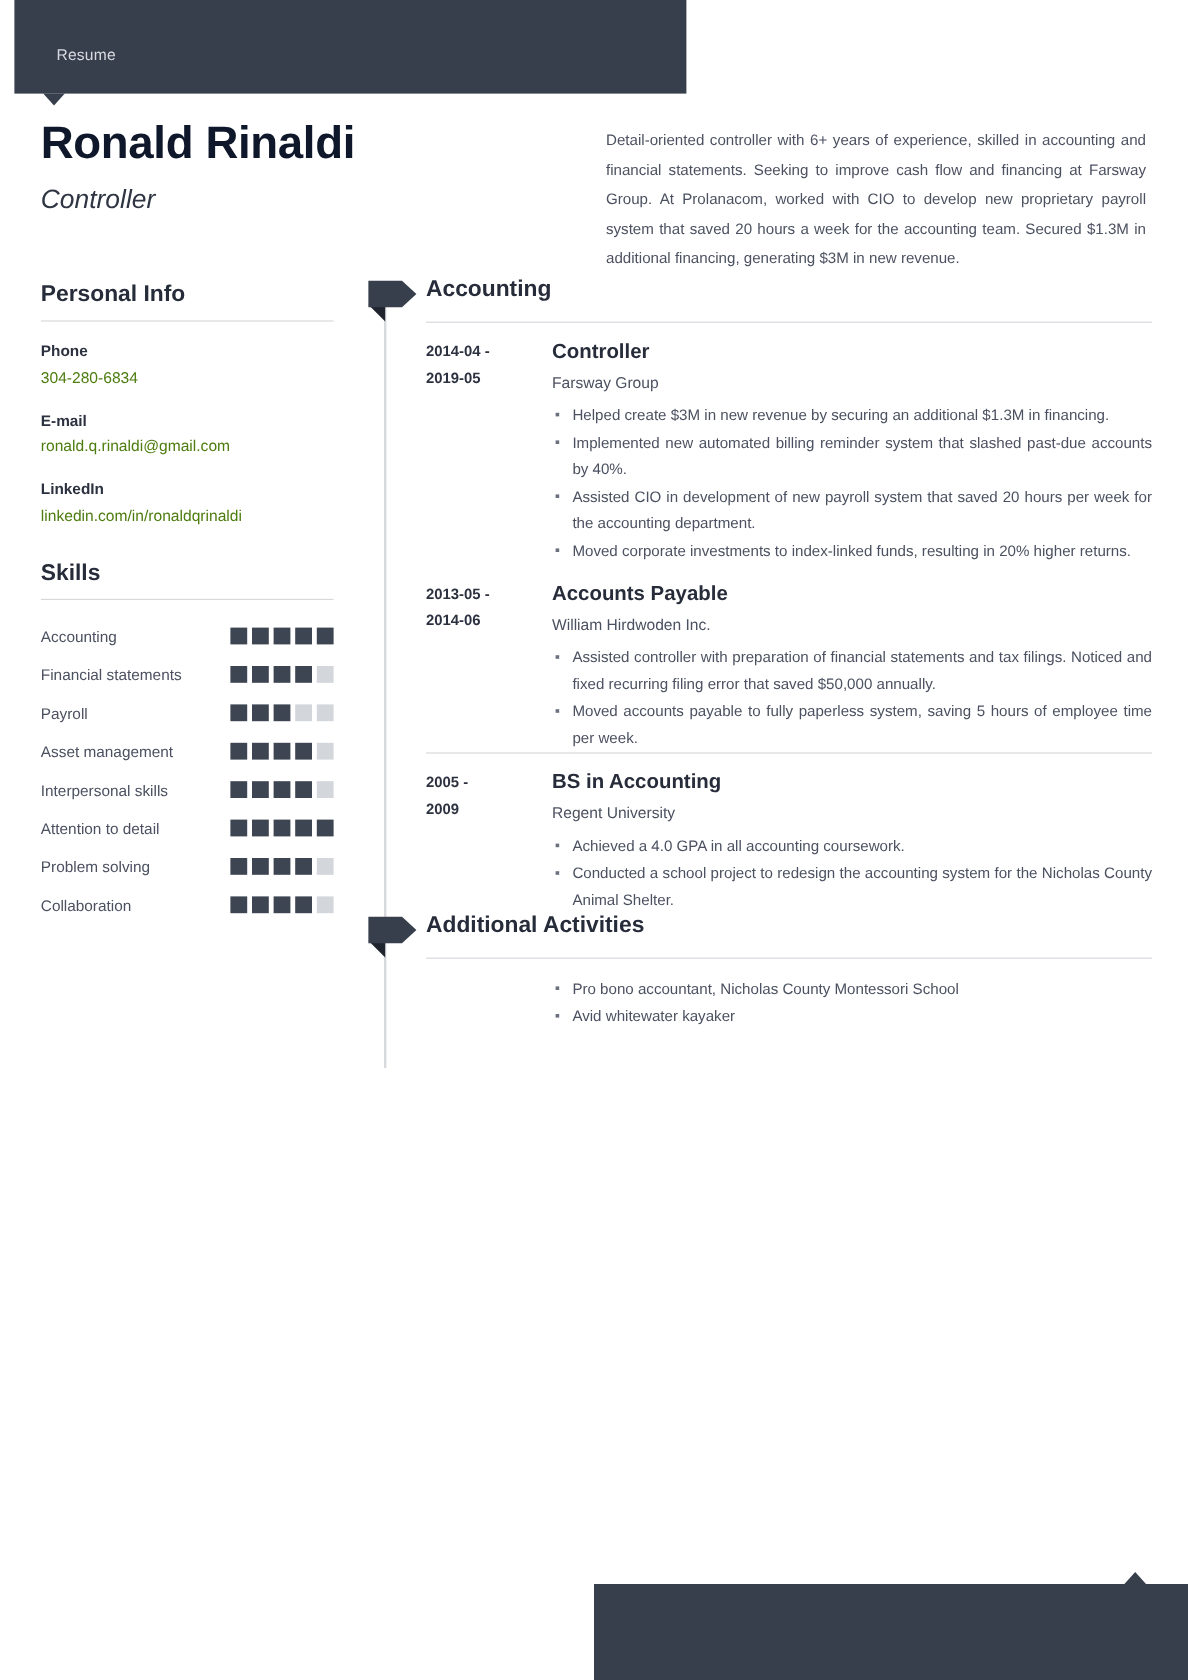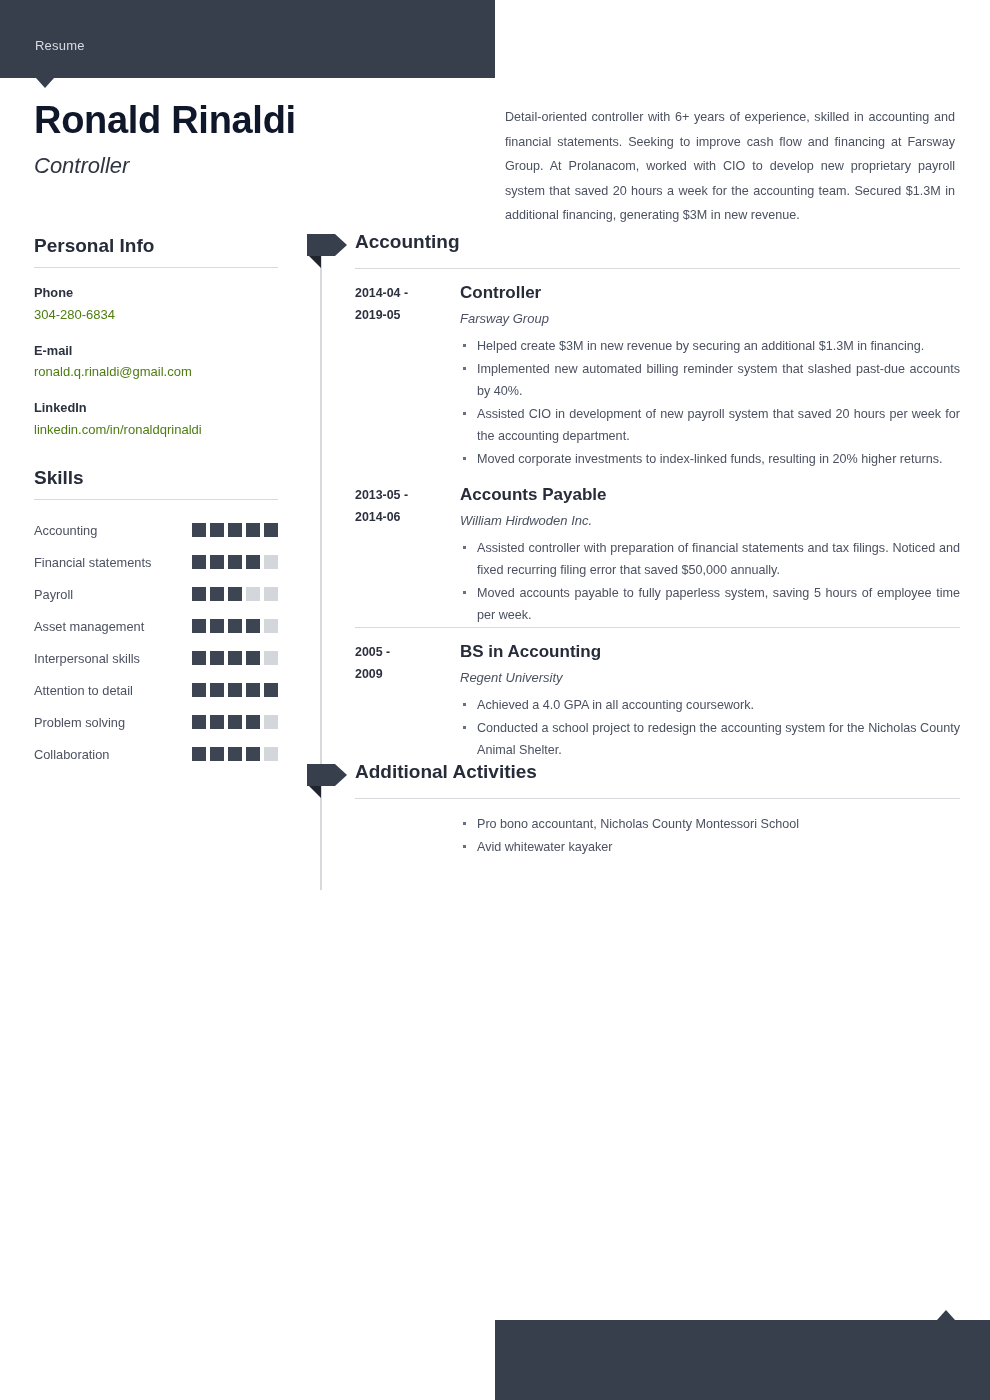--- a/index.html
+++ b/index.html
@@ -12,23 +12,23 @@
     background: #ffffff;
     font-family: "Liberation Sans", sans-serif;
     color: #3d4251;
     position: relative;
     overflow: hidden;
   }
 
   
   .topbar {
     position: absolute;
-    left: 0;
+    left: 12px;
     top: 0;
-    width: 495px;
+    width: 560px;
     height: 78px;
     background: #373e4c;
   }
   .topbar-label {
     position: absolute;
     left: 35px;
     top: 38px;
     font-size: 13px;
     color: #d9dbe0;
     letter-spacing: .2px;
@@ -219,21 +219,20 @@
   }
   .entry-role {
     font-size: 17px;
     font-weight: bold;
     color: #272c3a;
     margin: 0 0 6px 0;
     line-height: 1.2;
   }
   .entry-org {
     font-size: 13px;
-    font-style: italic;
     color: #4b5160;
     margin: 0 0 6px 0;
     line-height: 1.5;
   }
   ul.bullets {
     list-style: none;
     margin: 0;
     padding: 0;
   }
   ul.bullets li {

